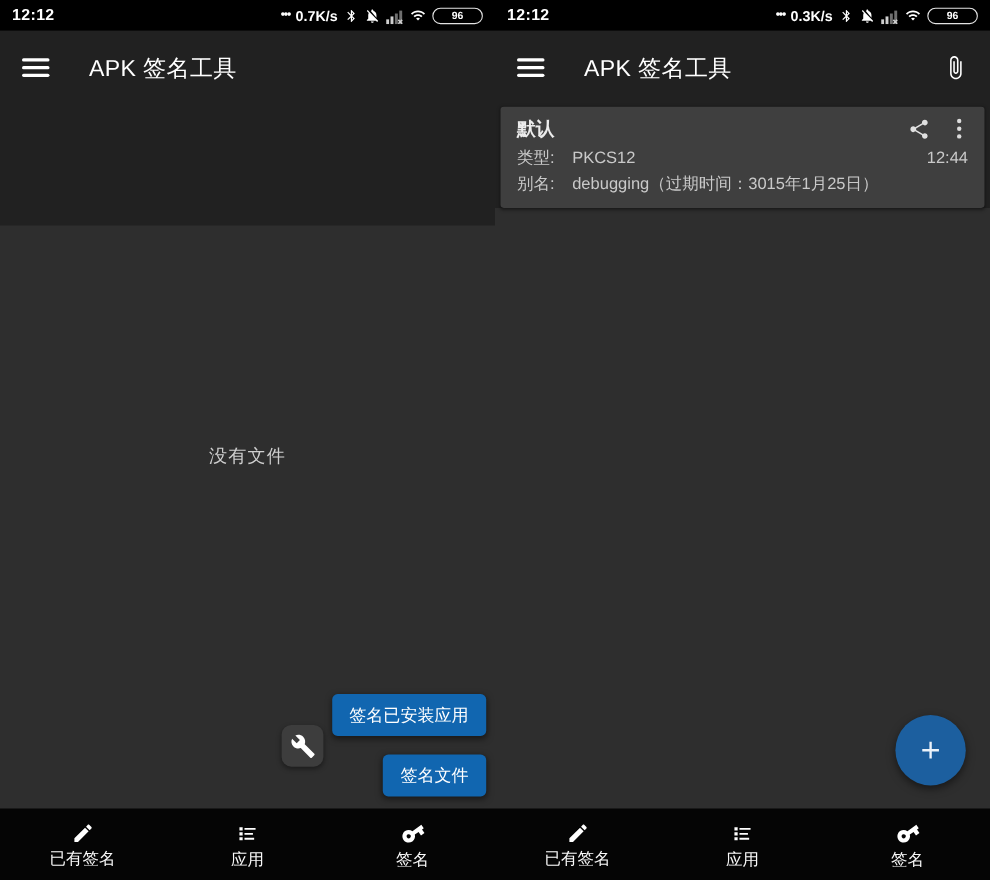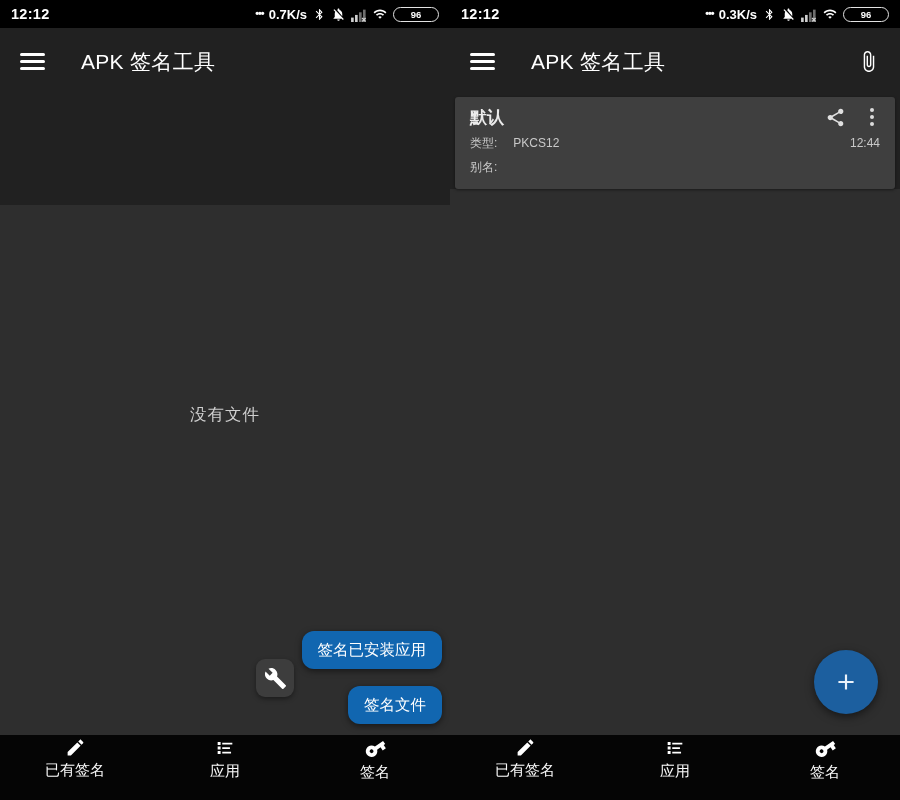--- a/index.html
+++ b/index.html
@@ -34,55 +34,55 @@
 
   
   .cert-card{margin:2px 5px 0 5px;background:var(--card-bg);border-radius:3px;
     padding:8px 15px 12px 15px;color:#c9c9c9;box-shadow:0 1px 3px rgba(0,0,0,.45);cursor:pointer}
   .card-head{display:flex;align-items:center;height:24px}
   .card-title{font-size:17px;font-weight:bold;color:#ececec;flex:1}
   .card-iconbtn{background:none;border:none;cursor:pointer;display:flex;align-items:center;padding:2px}
   .card-iconbtn + .card-iconbtn{margin-left:16px}
   .morevert{display:flex;flex-direction:column;gap:3px;padding:0 6px}
   .morevert b{width:4px;height:4px;border-radius:50%;background:#dcdcdc}
-  .card-row{display:flex;align-items:baseline;font-size:12px;line-height:19px;margin-top:5px;color:#c9c9c9}
+  .card-row{display:flex;align-items:baseline;font-size:15px;line-height:19px;margin-top:5px;color:#c9c9c9}
   .card-row .val{margin-left:16px}
   .card-time{margin-left:auto;color:#c9c9c9}
   .sha-row{display:flex;margin-top:6px;font-family:"DejaVu Sans Mono","Liberation Mono",monospace;
     font-size:13px;line-height:15px;color:#cfcfcf;letter-spacing:-.2px}
   .sha-row .val{margin-left:7px}
 
   
   .empty{position:absolute;top:404px;left:0;width:100%;text-align:center;
     color:#cfcfcf;font-size:16.5px;letter-spacing:1px}
   .wrench-btn{position:absolute;left:256px;top:659px;width:38px;height:38px;border-radius:9px;
     background:#3d3d3d;border:none;cursor:pointer;display:flex;align-items:center;justify-content:center;
     box-shadow:0 2px 5px rgba(0,0,0,.4)}
-  .mini-btn{position:absolute;right:8px;height:38px;border:none;cursor:pointer;border-radius:12px;
+  .mini-btn{position:absolute;right:8px;height:38px;border:none;cursor:pointer;border-radius:5px;
     background:var(--accent-blue);color:#fff;font-size:15.5px;padding:0 16px;
     font-family:inherit;display:flex;align-items:center;justify-content:center;
     box-shadow:0 2px 6px rgba(0,0,0,.5);white-space:nowrap}
   .btn-install{top:631px}
   .btn-file{top:686px}
 
   
   .pager{position:absolute;left:10px;top:698px;height:28px;display:flex;align-items:center}
   .pager-btn{width:26px;height:26px;background:none;border:none;cursor:pointer;
     display:flex;align-items:center;justify-content:center}
   .pager-btn + .pager-btn{margin-left:12px}
   .pager-text{margin-left:12px;font-size:15px;color:#c7c7c7;letter-spacing:1px}
   .fab{position:absolute;left:364px;top:650px;width:64px;height:64px;border-radius:50%;border:none;
     cursor:pointer;background:var(--fab-blue);display:flex;align-items:center;justify-content:center;
     box-shadow:0 3px 8px rgba(0,0,0,.5)}
 
   
   .navbar{position:absolute;left:0;bottom:0;width:450px;height:65px;background:var(--nav-bg);
     display:flex;align-items:stretch}
   .nav-item{flex:1;background:none;border:none;cursor:pointer;display:flex;flex-direction:column;
-    align-items:center;gap:3px;color:#fafafa;padding-top:2px}
+    align-items:center;justify-content:center;gap:3px;color:#fafafa;padding-top:2px}
   .nav-label{font-size:15px;color:#fafafa;font-family:inherit}
   .rot-key{display:flex;transform:rotate(-35deg)}
 </style>
 </head>
 <body>
 
 <div class="wrap">
 
   <section class="screen">
 
@@ -242,20 +242,21 @@
               <b></b>
             </button>
         </div>
         <div class="card-row">
           <span>类型:</span>
           <span class="val">PKCS12</span>
           <span class="card-time">12:44</span>
         </div>
         <div class="card-row">
           <span>别名:</span>
+          <span class="val">debugging（过期时间：3015年1月25日）</span>
         </div>
       </div>
     </div>
 
 
     <button class="fab">
       <span style="display:flex">
         <svg width="26" height="26" viewBox="0 0 24 24" fill="#eaf2fa">
             <path d="M11 5h2v6h6v2h-6v6h-2v-6H5v-2h6z"></path>
           </svg>

